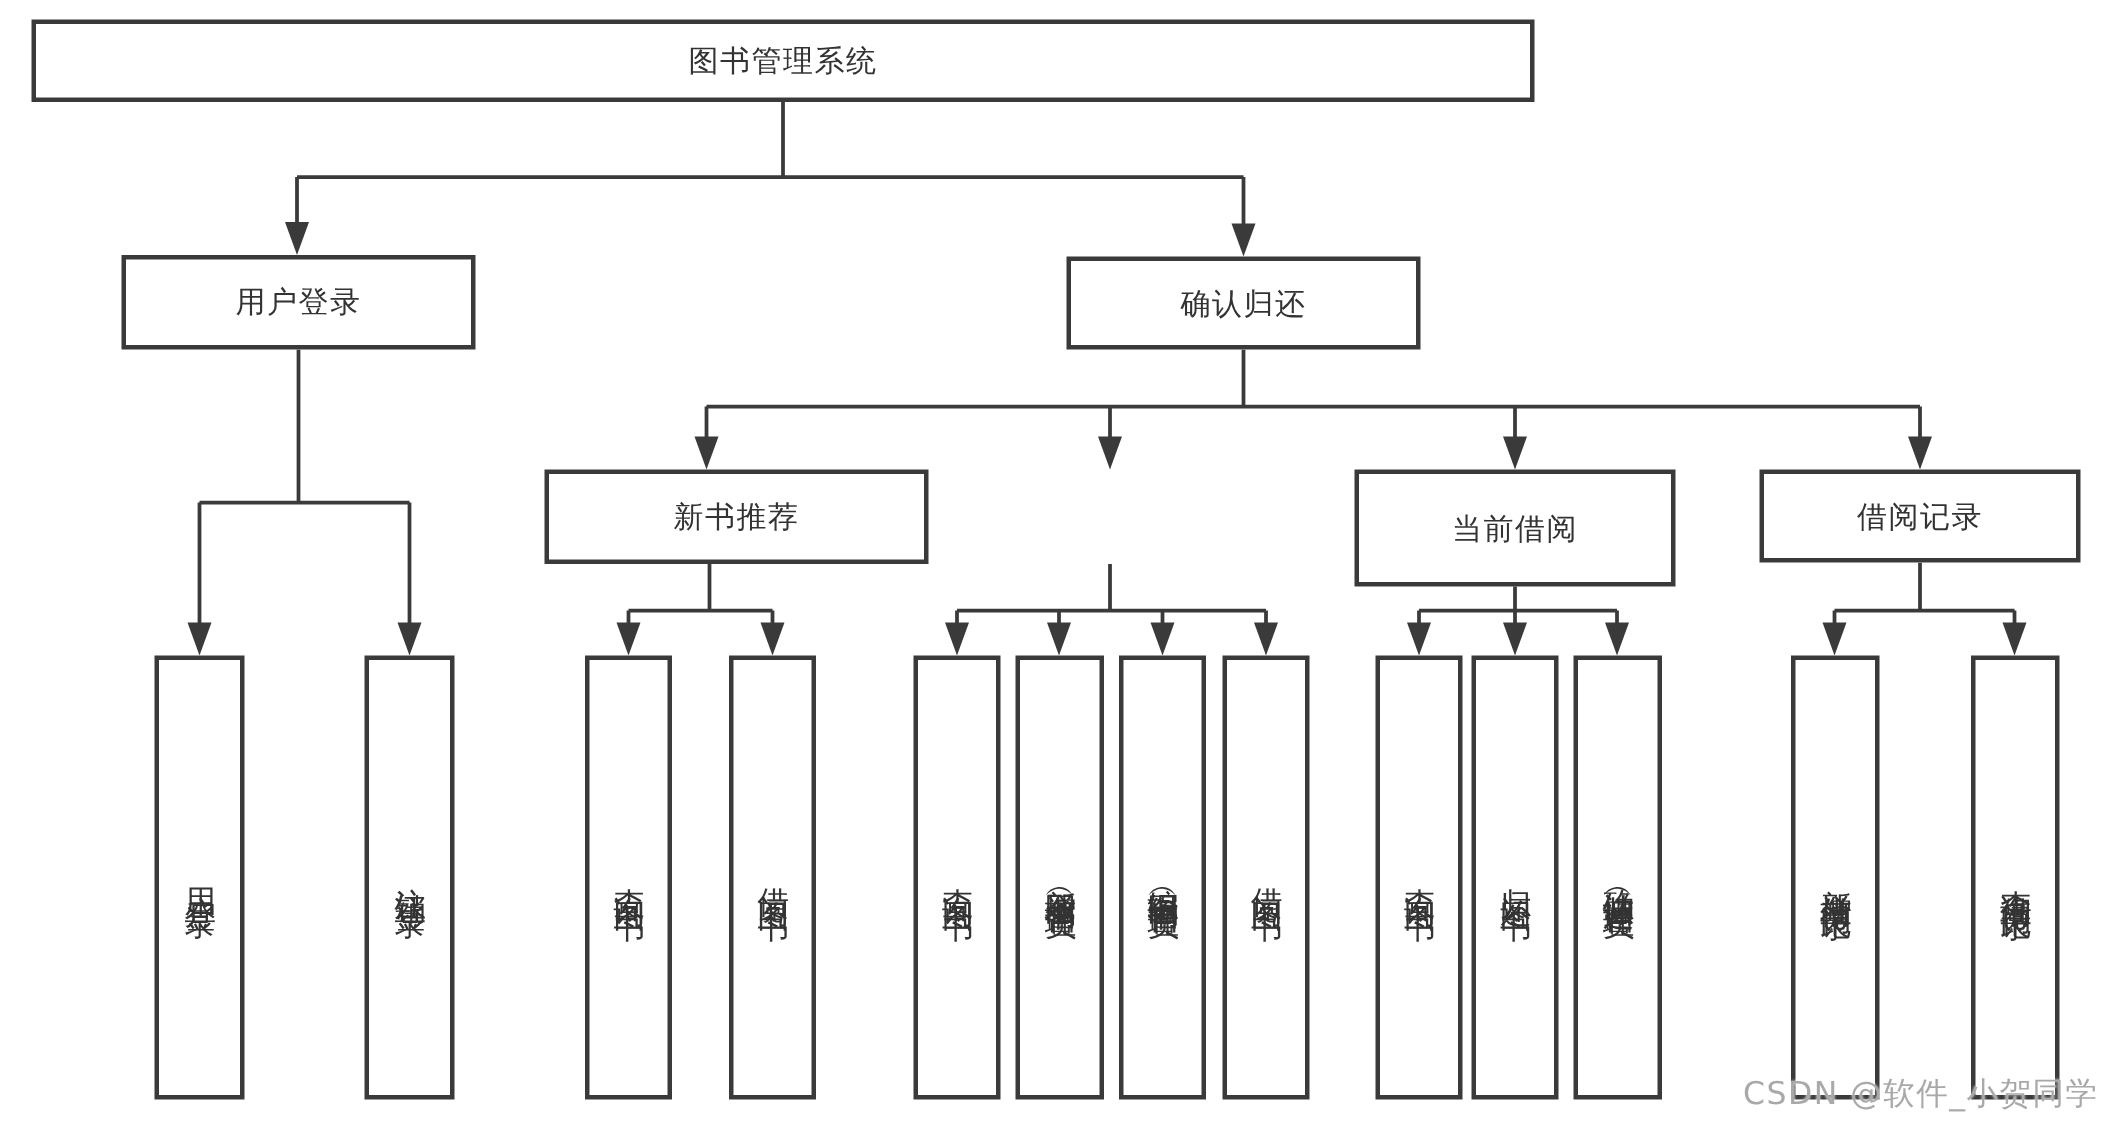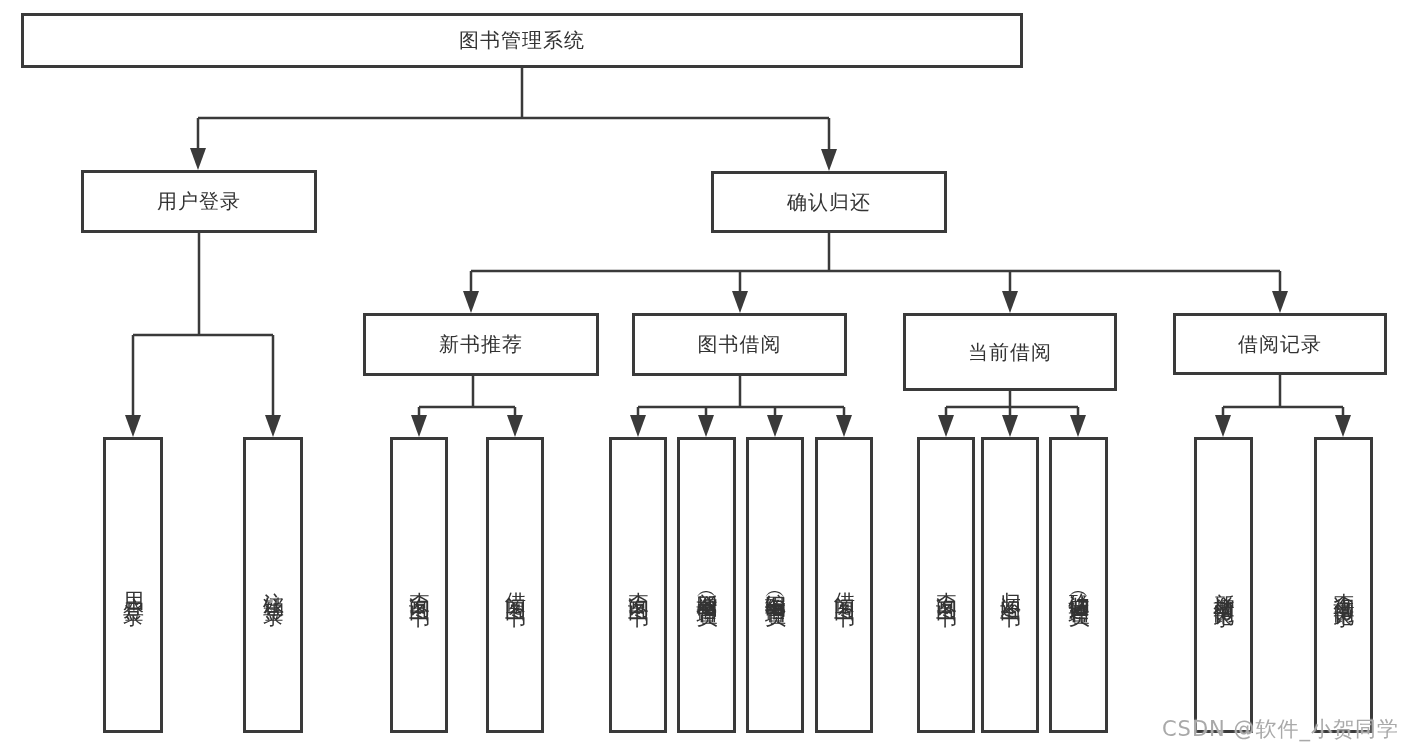--- a/index.html
+++ b/index.html
@@ -18,21 +18,21 @@
   .leaf{
     writing-mode:vertical-rl;
     font-size:21px;letter-spacing:5px;line-height:1;
   }
   
   #n-root{left:21px;top:13px;width:1002px;height:55px;}
   
   #n-l2-0{left:81px;top:170px;width:236px;height:63px;}
   #n-l2-1{left:711px;top:171px;width:236px;height:62px;}
   
-  #n-l3-0{left:363px;top:313px;width:236px;height:63px;}
+  #n-l3-0{left:363px;top:313px;width:256px;height:63px;}
   #n-l3-1{left:632px;top:313px;width:215px;height:63px;}
   #n-l3-2{left:903px;top:313px;width:214px;height:78px;}
   #n-l3-3{left:1173px;top:313px;width:214px;height:62px;}
   
   #lf-0{left:103px;top:437px;width:60px;height:296px;}
   #lf-1{left:243px;top:437px;width:60px;height:296px;}
   #lf-2{left:390px;top:437px;width:58px;height:296px;}
   #lf-3{left:486px;top:437px;width:58px;height:296px;}
   #lf-4{left:609px;top:437px;width:58px;height:296px;}
   #lf-5{left:677px;top:437px;width:59px;height:296px;letter-spacing:2px;}
@@ -94,21 +94,20 @@
       <polygon points="1335,415 1351,415 1343,437"></polygon>
     </g>
   </svg>
 
   <div class="node" id="n-root">图书管理系统</div>
 
   <div class="node" id="n-l2-0">用户登录</div>
   <div class="node" id="n-l2-1">确认归还</div>
 
   <div class="node" id="n-l3-0">新书推荐</div>
-  <div class="node" id="n-l3-1">图书借阅</div>
   <div class="node" id="n-l3-2">当前借阅</div>
   <div class="node" id="n-l3-3">借阅记录</div>
 
   <div class="node leaf" id="lf-0">用户登录</div>
   <div class="node leaf" id="lf-1">注销登录</div>
 
   <div class="node leaf" id="lf-2">查询图书</div>
   <div class="node leaf" id="lf-3">借阅图书</div>
 
   <div class="node leaf" id="lf-4">查询图书</div>

